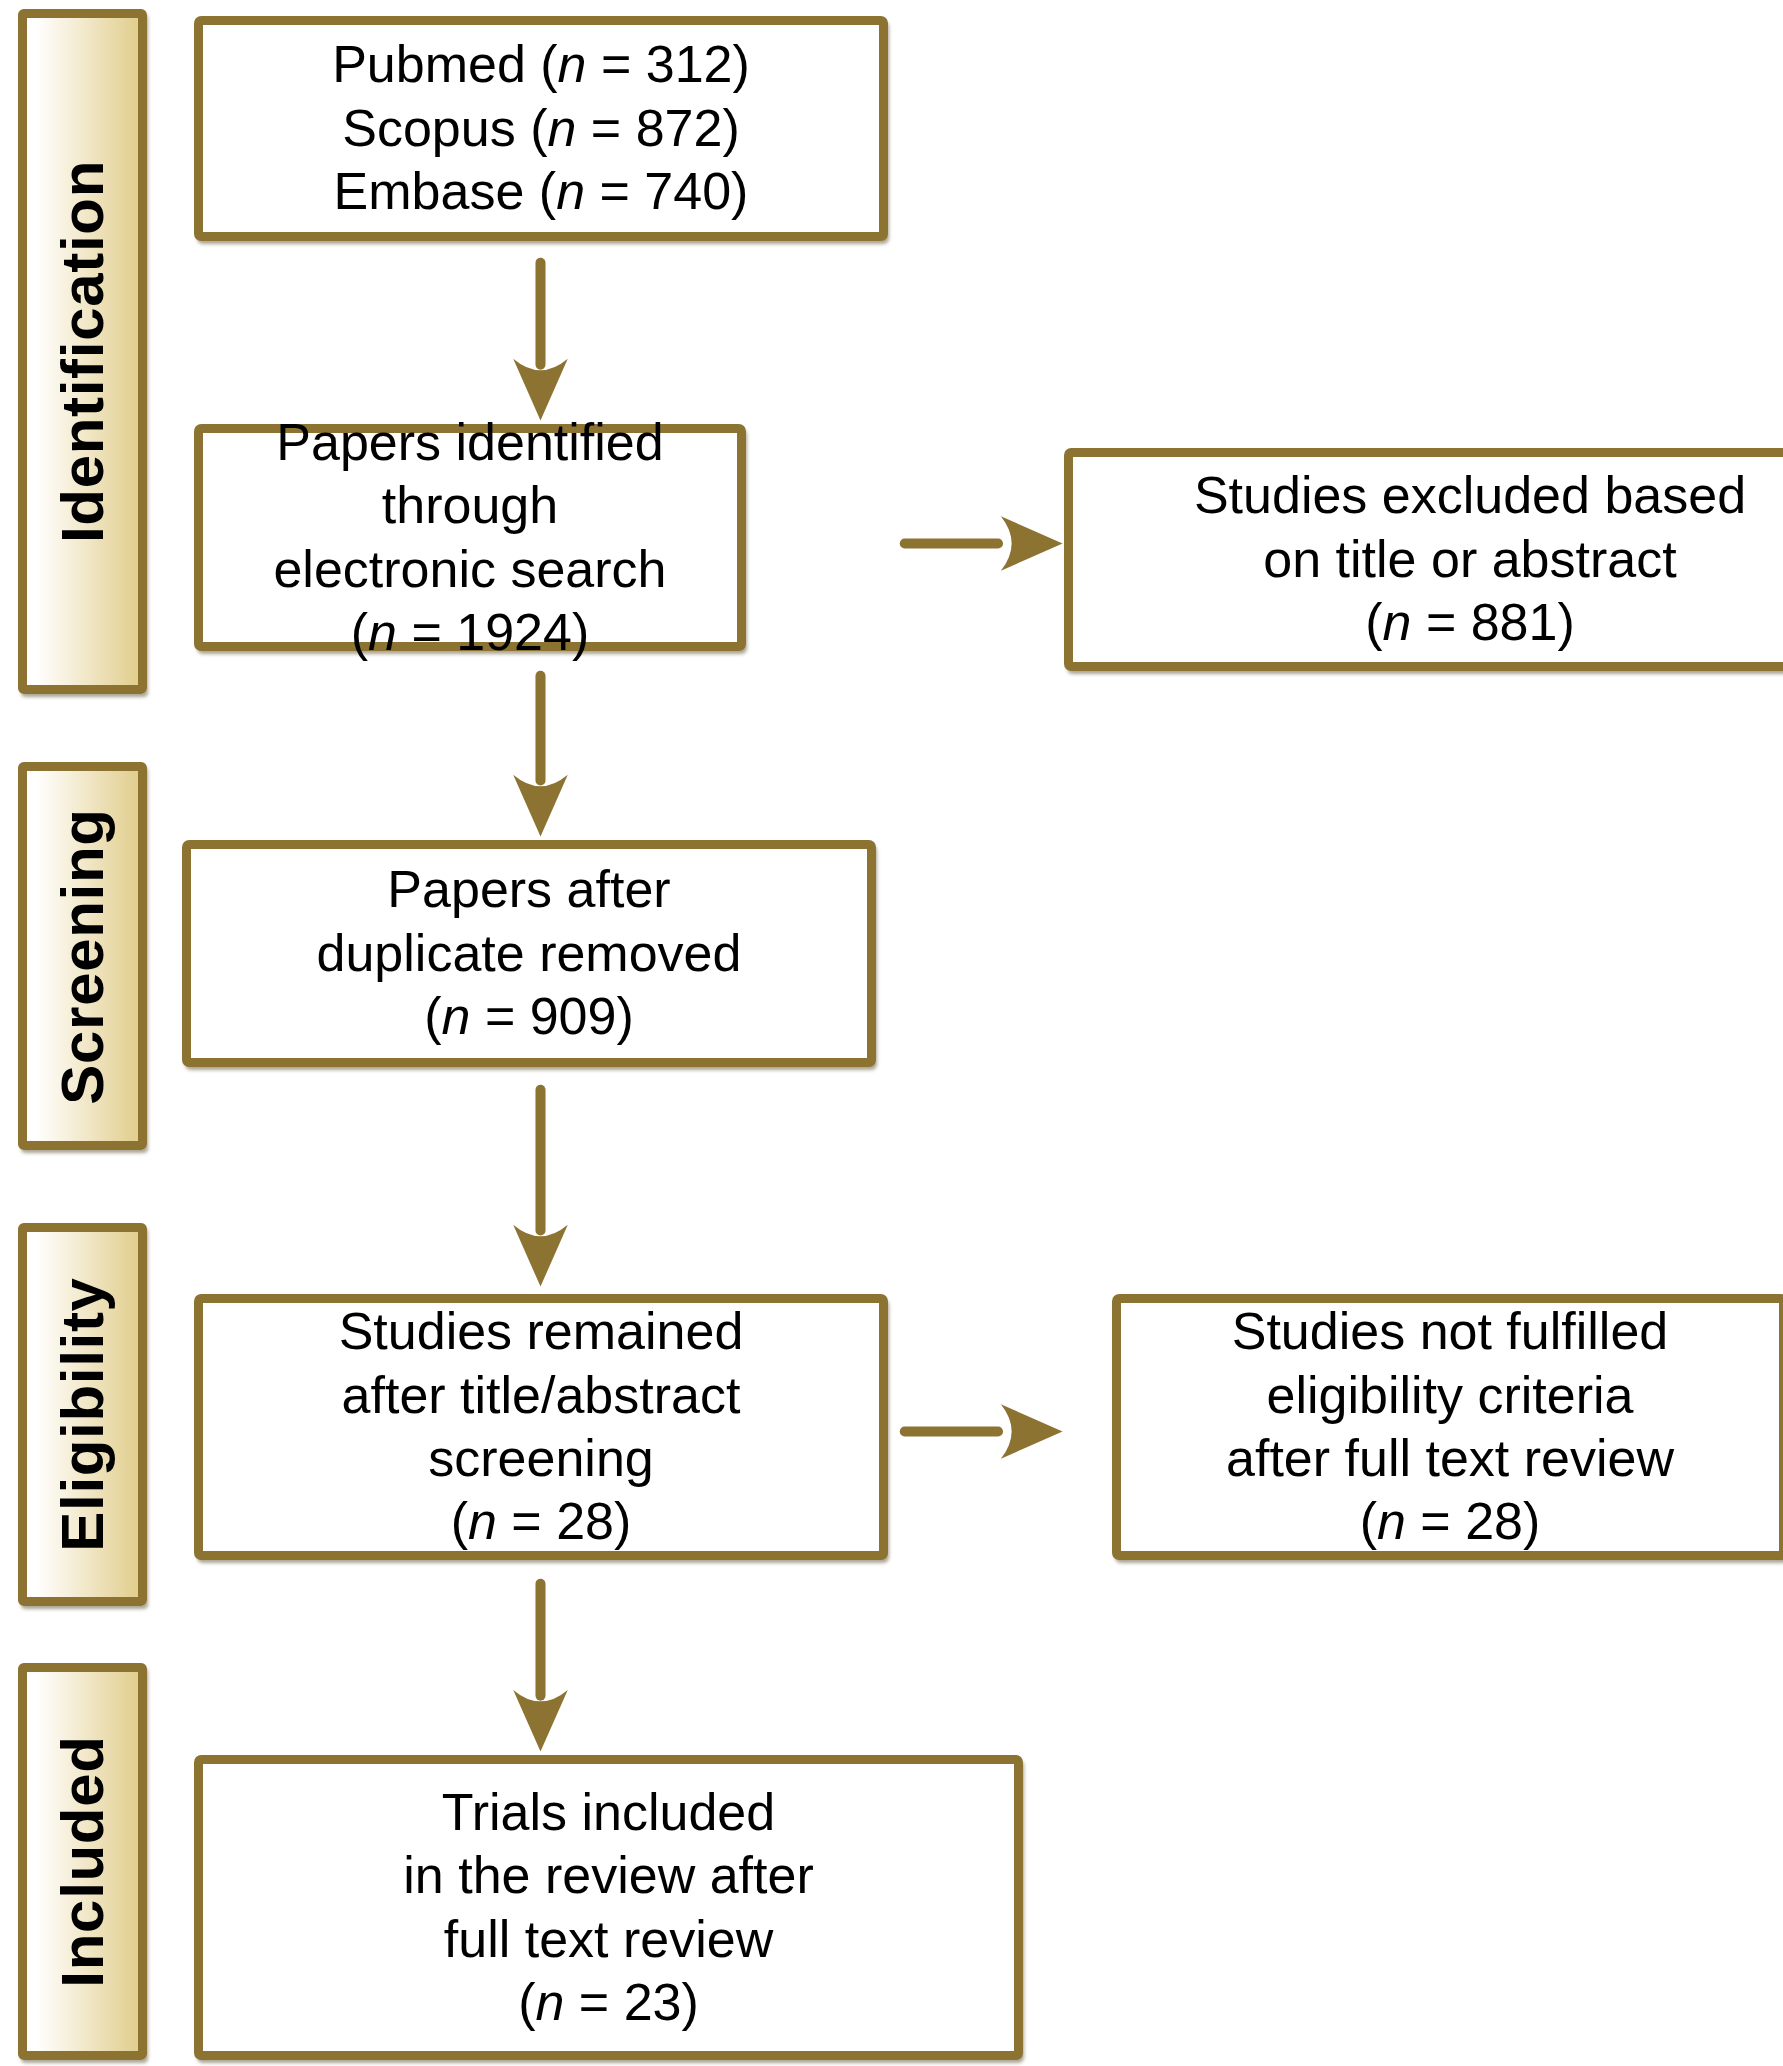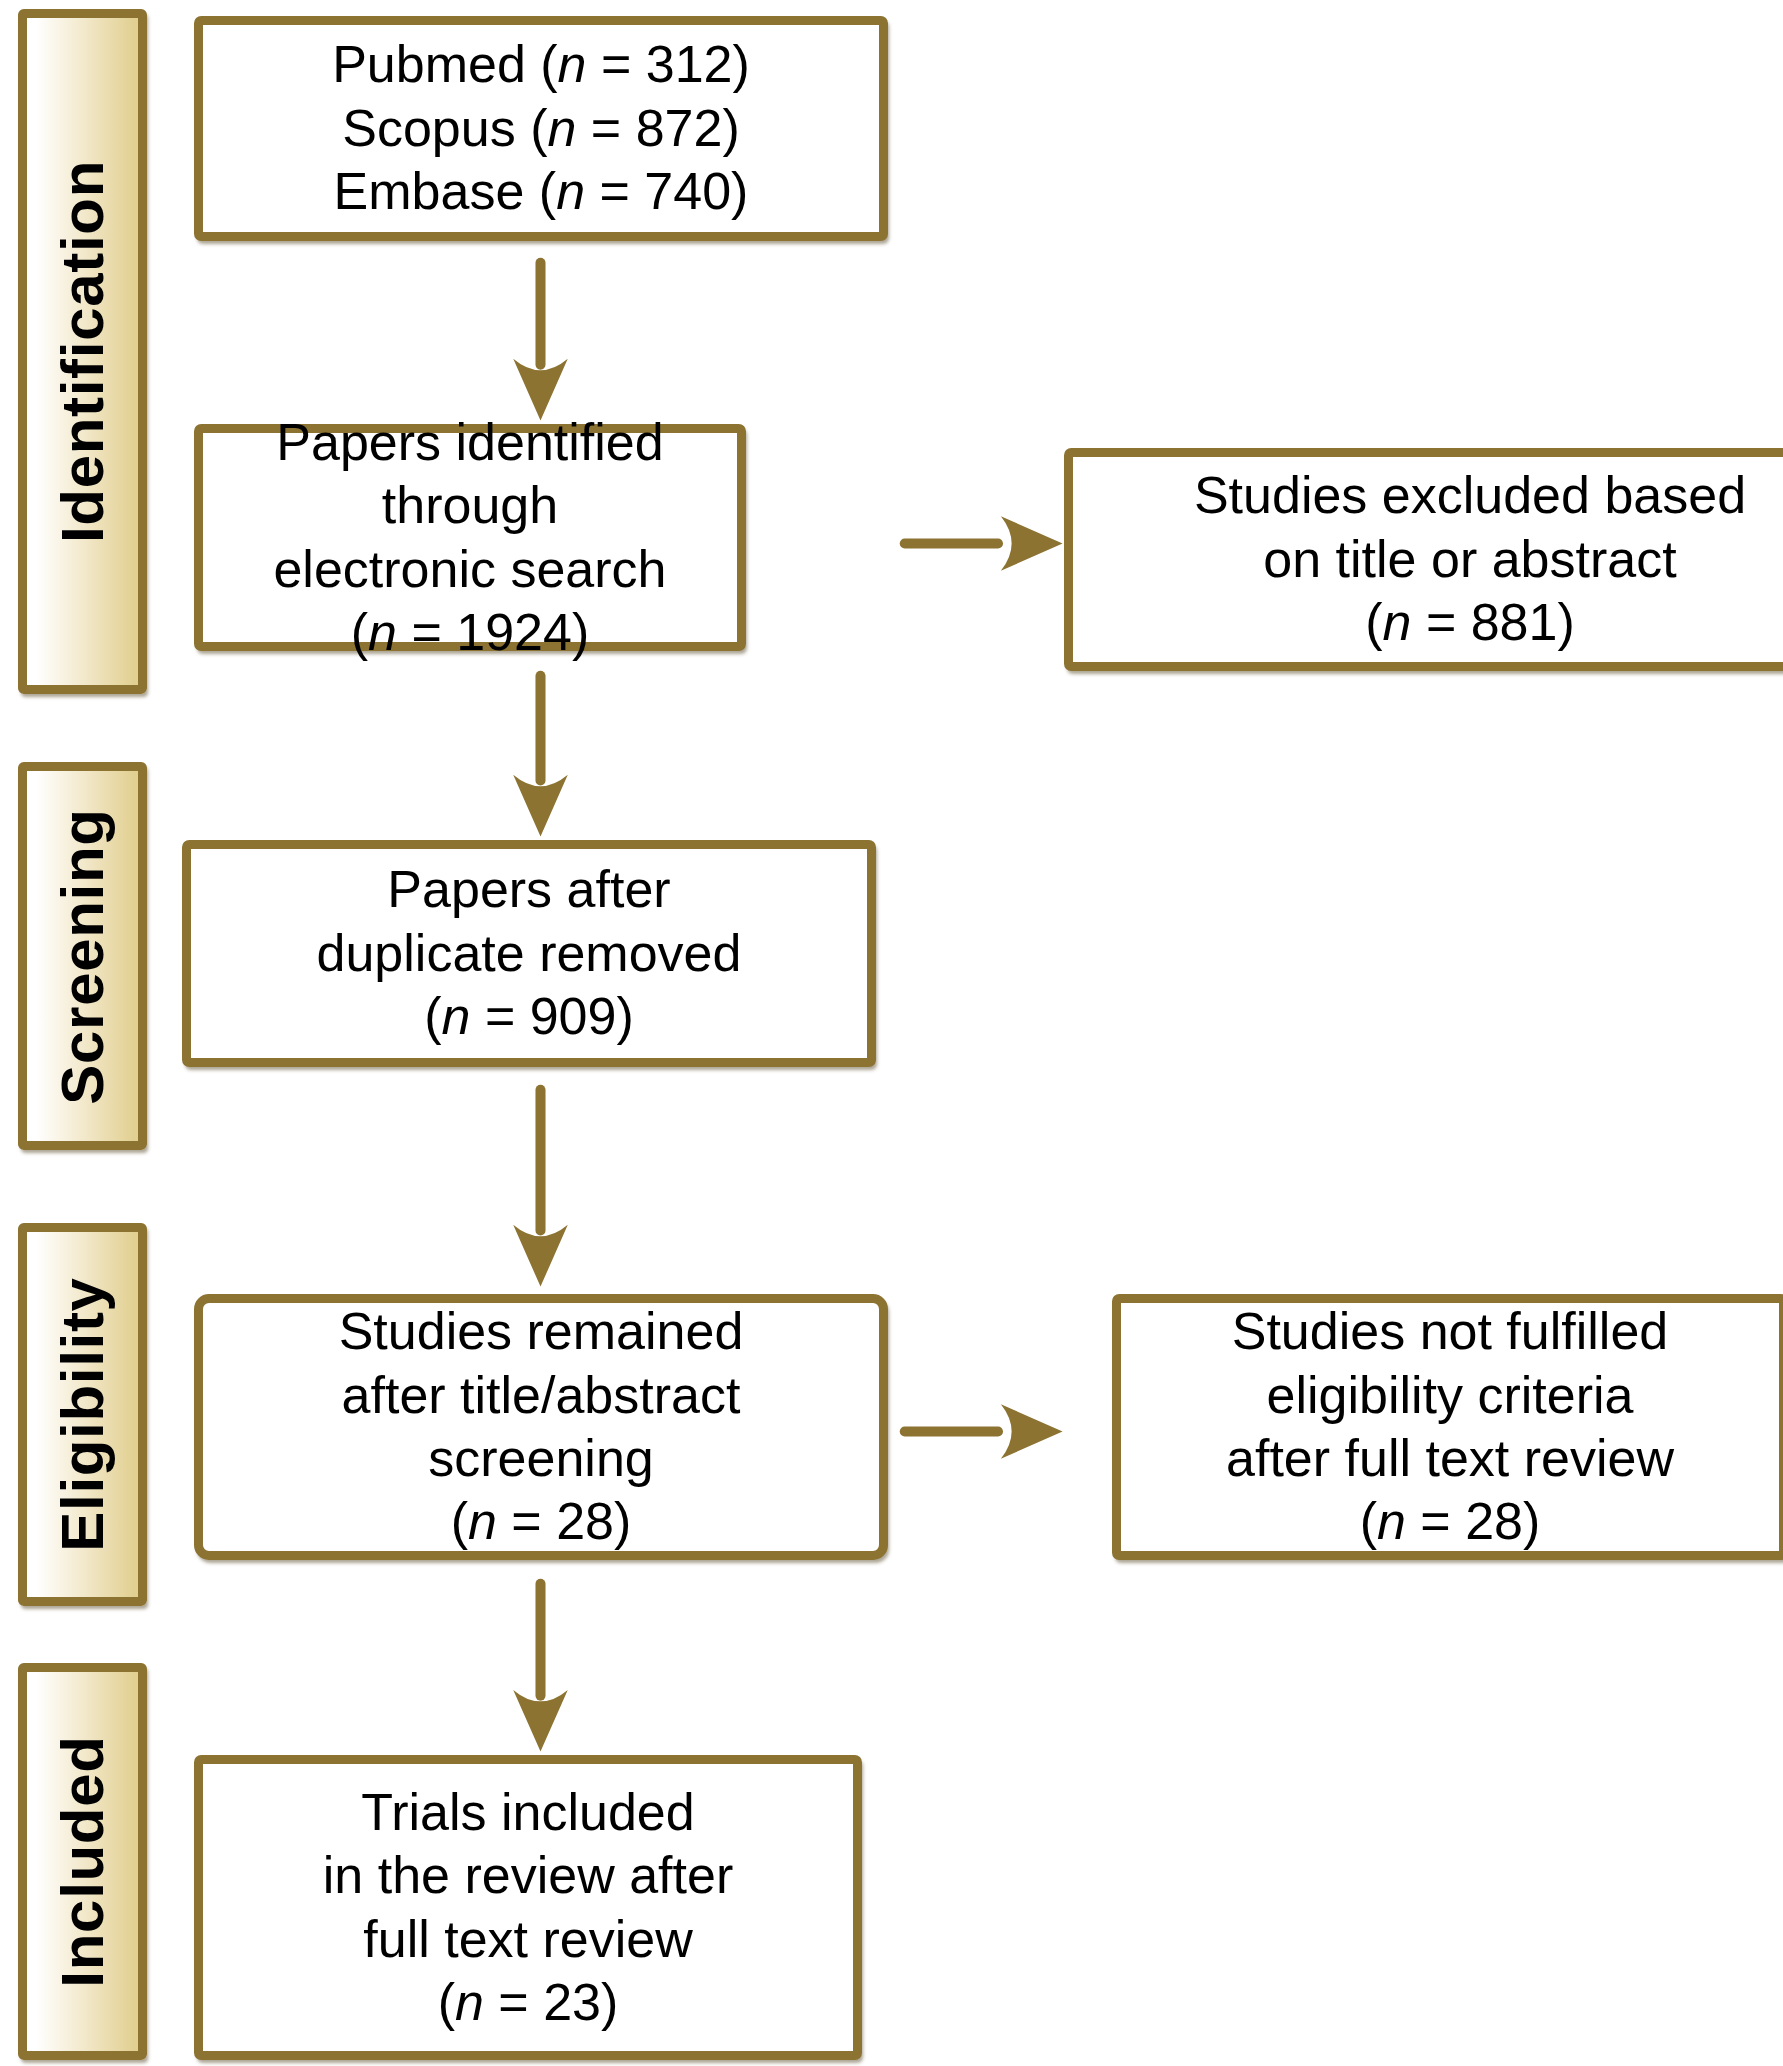--- a/index.html
+++ b/index.html
@@ -65,25 +65,25 @@
   </div>
 
   <div class="fbox" style="left:194px;top:424px;width:552px;height:227px;">
     <div>Papers identified through<br>electronic search<br>(<i>n</i> = 1924)</div>
   </div>
 
   <div class="fbox" style="left:182px;top:840px;width:694px;height:227px;">
     <div>Papers after<br>duplicate removed<br>(<i>n</i> = 909)</div>
   </div>
 
-  <div class="fbox" style="left:194px;top:1294px;width:694px;height:266px;border-radius:15px;">
+  <div class="fbox" style="left:194px;top:1294px;width:694px;height:266px;">
     <div>Studies remained<br>after title/abstract<br>screening<br>(<i>n</i> = 28)</div>
   </div>
 
-  <div class="fbox" style="left:194px;top:1755px;width:668px;height:305px;">
+  <div class="fbox" style="left:194px;top:1755px;width:829px;height:305px;">
     <div>Trials included<br>in the review after<br>full text review<br>(<i>n</i> = 23)</div>
   </div>
 
   <div class="fbox" style="left:1064px;top:448px;width:812px;height:223px;">
     <div>Studies excluded based<br>on title or abstract<br>(<i>n</i> = 881)</div>
   </div>
 
   <div class="fbox" style="left:1112px;top:1294px;width:676px;height:266px;">
     <div>Studies not fulfilled<br>eligibility criteria<br>after full text review<br>(<i>n</i> = 28)</div>
   </div>

